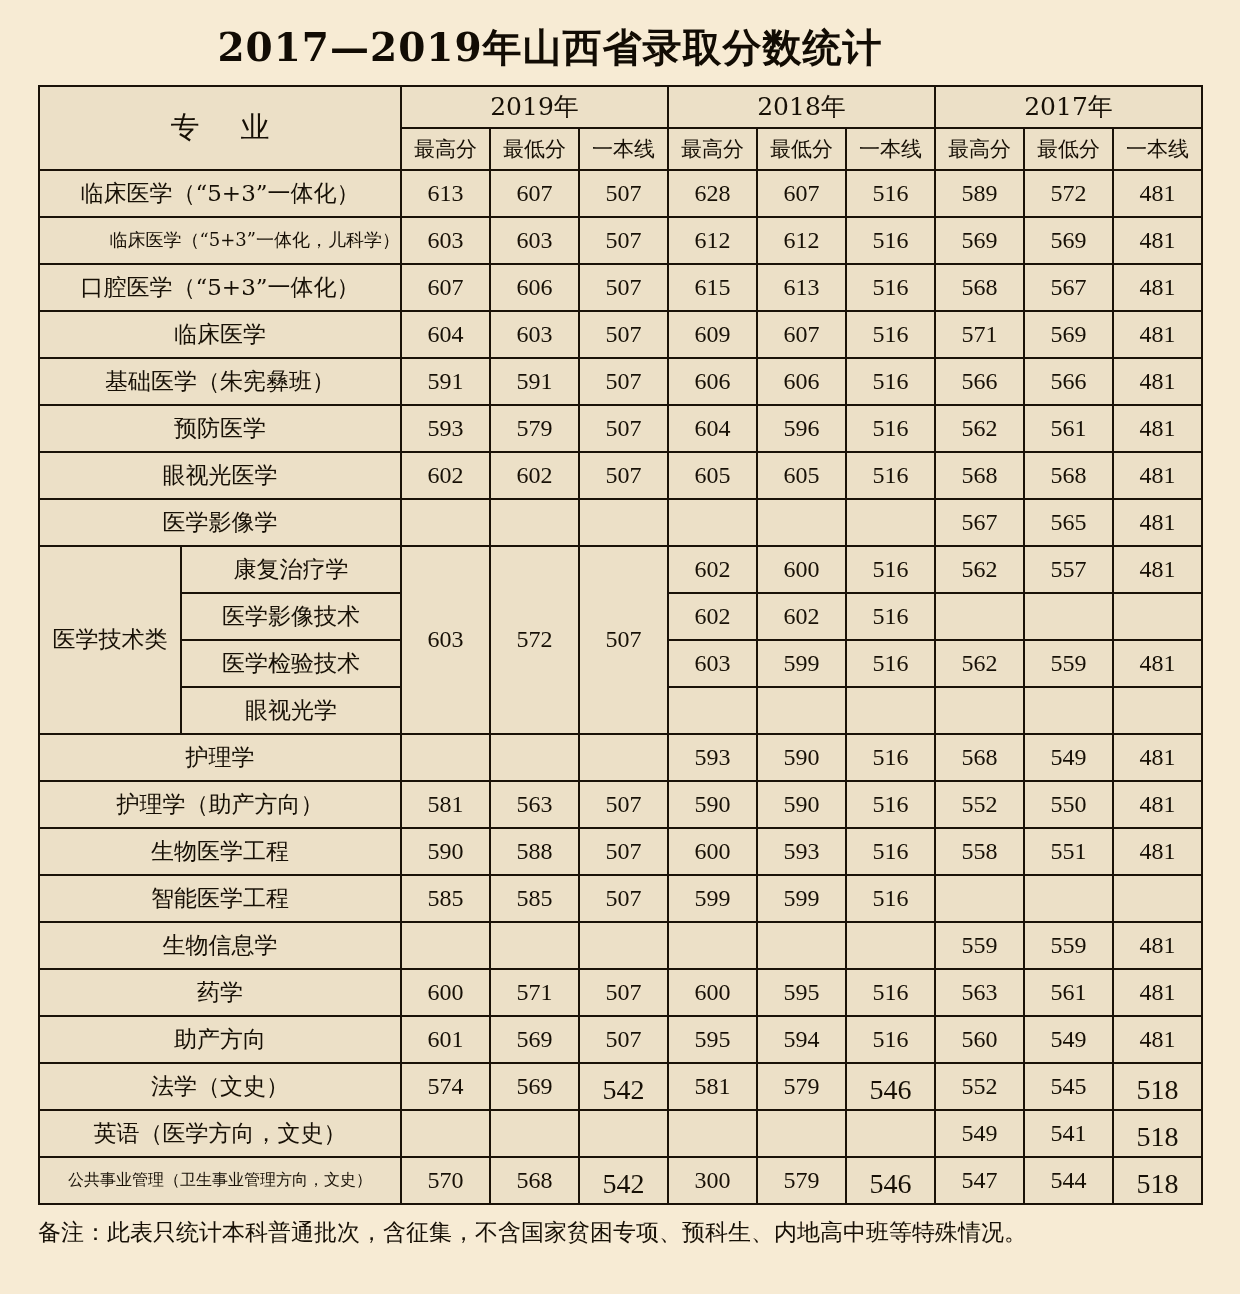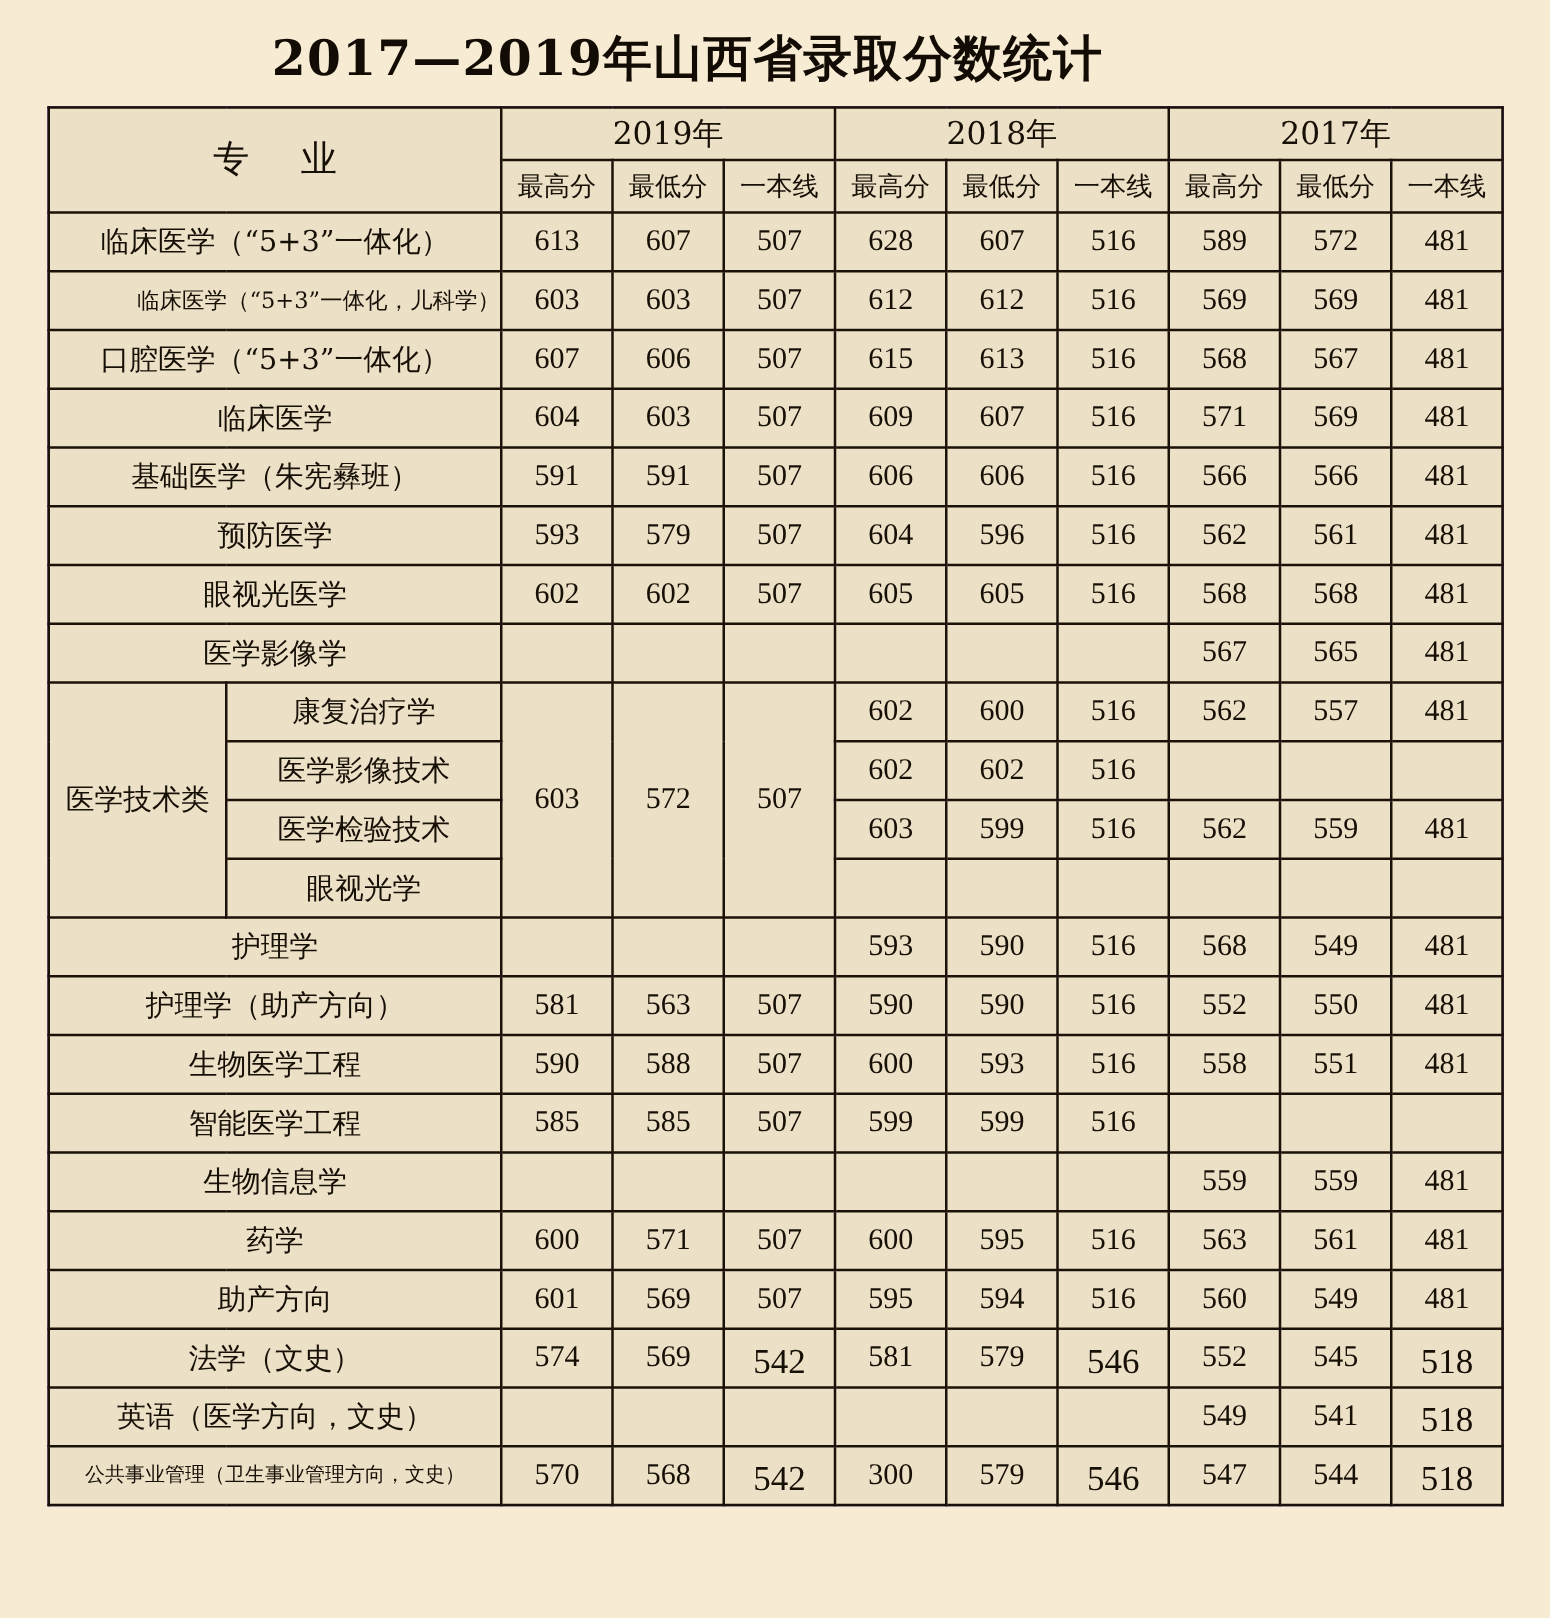--- a/index.html
+++ b/index.html
@@ -416,14 +416,15 @@
           <td class="num">300</td>
           <td class="num">579</td>
           <td class="num low">546</td>
           <td class="num">547</td>
           <td class="num">544</td>
           <td class="num low">518</td>
         </tr>
       </tbody>
   </table>
 
+  <div class="footnote">备注：此表只统计本科普通批次，含征集，不含国家贫困专项、预科生、内地高中班等特殊情况。</div>
 
 </div>
 
 </body></html>

